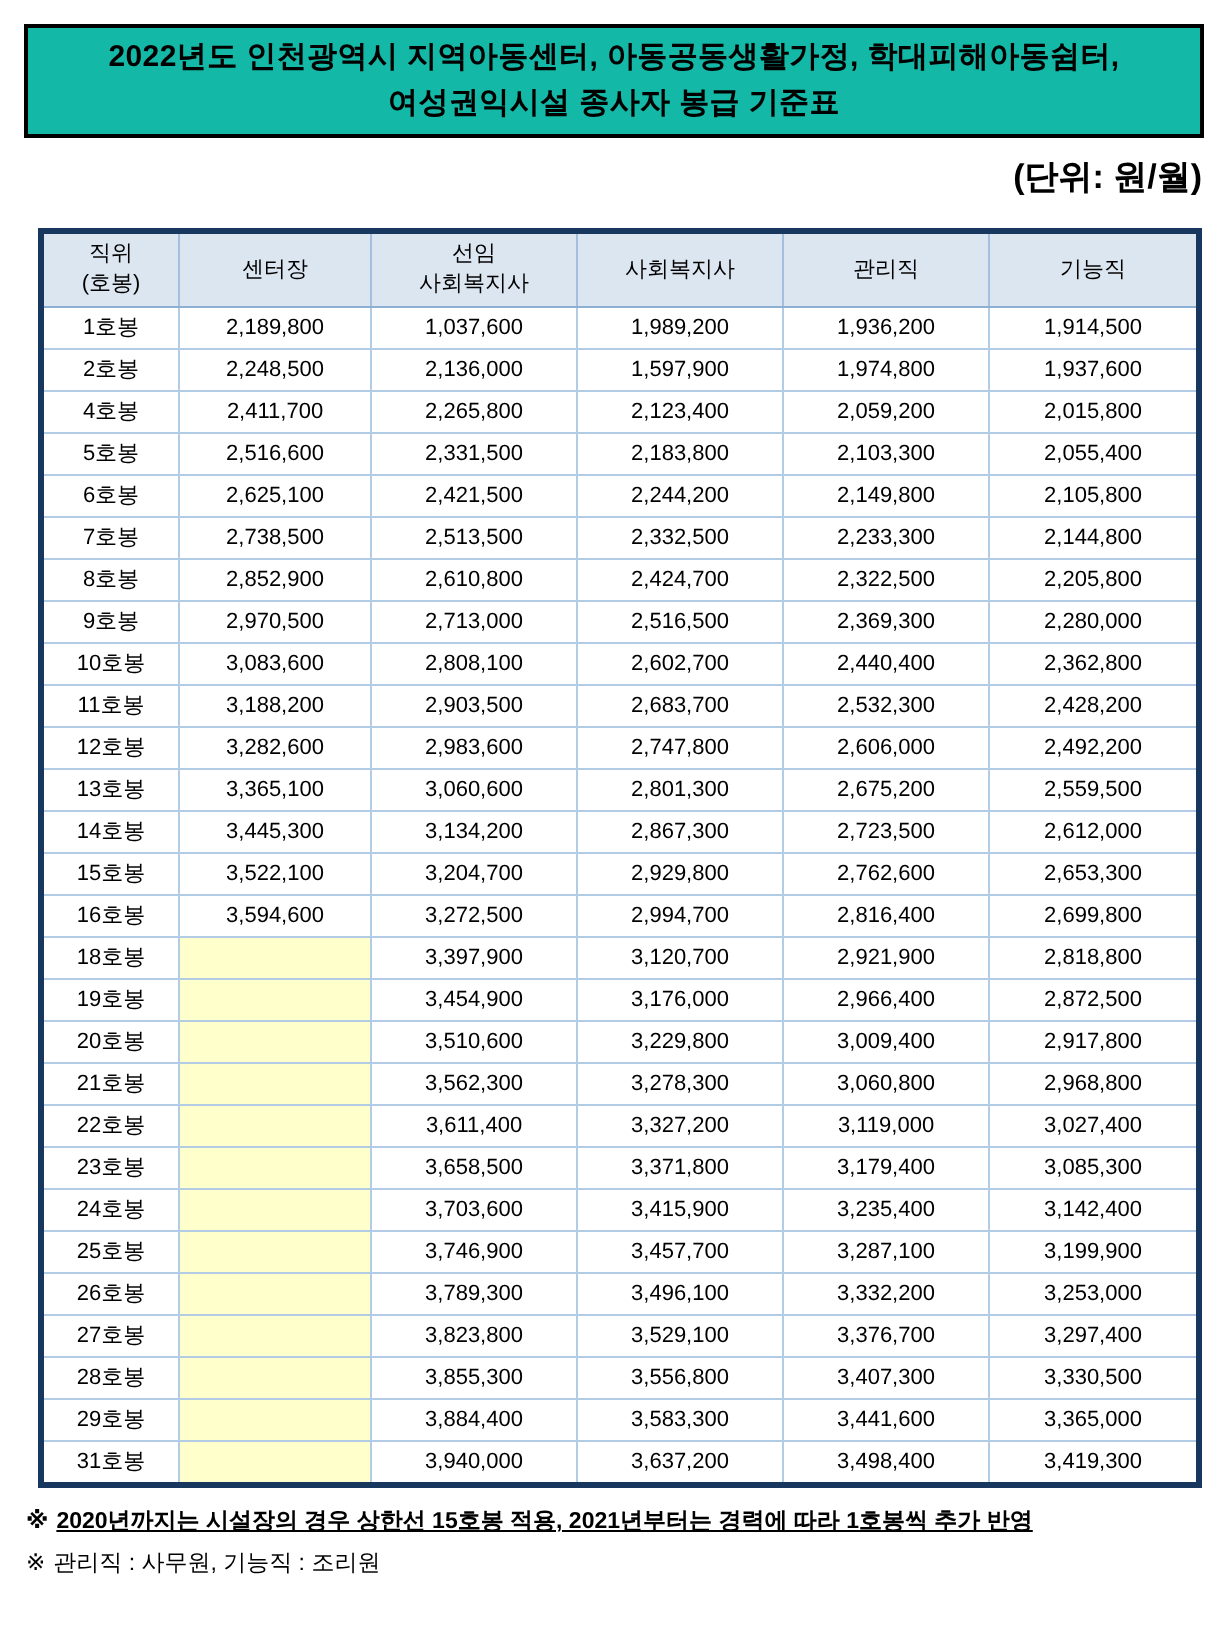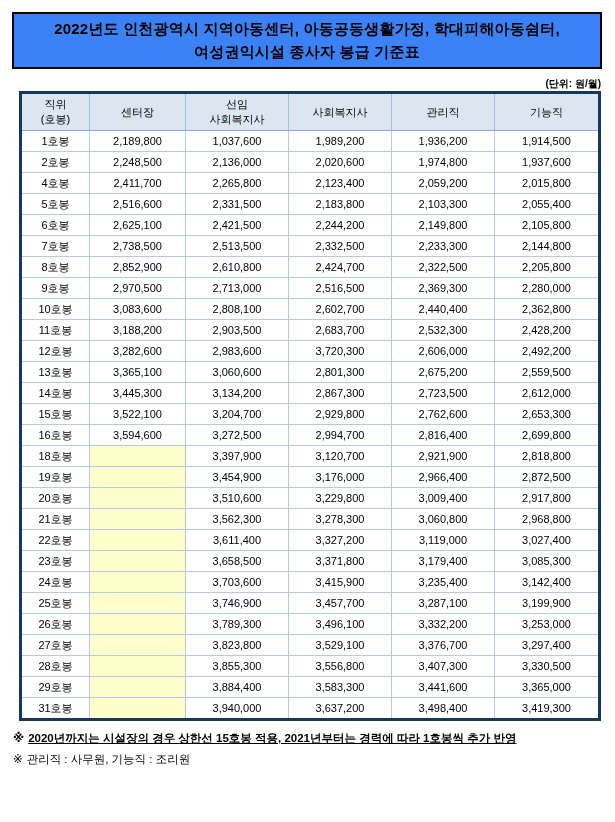--- a/index.html
+++ b/index.html
@@ -11,33 +11,33 @@
   }
   .page {
     width: 615px;
     height: 822px;
     padding: 12px 13px 0 12px;
     background: #ffffff;
     overflow: hidden;
   }
   .title-box {
     border: 2px solid #000000;
-    background: #3b82f6;
+    background: #14b8a6;
     text-align: center;
     font-weight: bold;
     font-size: 15px;
     line-height: 23px;
     padding: 3px 2px 4px 2px;
     letter-spacing: 0.2px;
   }
   .unit-label {
     text-align: right;
     font-weight: bold;
-    font-size: 10px;
-    margin: 8px 0 0 0;
+    font-size: 17px;
+    margin: 8px 0 14px 0;
     padding-right: 1px;
   }
   table.salary {
     border-collapse: collapse;
     table-layout: fixed;
     margin-left: 7px;
     width: 579px;
     border: 3px solid #17375e;
     padding-left: 48px;
   }
@@ -128,21 +128,21 @@
           <td>2,189,800</td>
           <td>1,037,600</td>
           <td>1,989,200</td>
           <td>1,936,200</td>
           <td>1,914,500</td>
         </tr>
         <tr>
           <td>2호봉</td>
           <td>2,248,500</td>
           <td>2,136,000</td>
-          <td>2,020,600</td>
+          <td>1,597,900</td>
           <td>1,974,800</td>
           <td>1,937,600</td>
         </tr>
         <tr>
           <td>4호봉</td>
           <td>2,411,700</td>
           <td>2,265,800</td>
           <td>2,123,400</td>
           <td>2,059,200</td>
           <td>2,015,800</td>
@@ -200,21 +200,21 @@
           <td>3,188,200</td>
           <td>2,903,500</td>
           <td>2,683,700</td>
           <td>2,532,300</td>
           <td>2,428,200</td>
         </tr>
         <tr>
           <td>12호봉</td>
           <td>3,282,600</td>
           <td>2,983,600</td>
-          <td>3,720,300</td>
+          <td>2,747,800</td>
           <td>2,606,000</td>
           <td>2,492,200</td>
         </tr>
         <tr>
           <td>13호봉</td>
           <td>3,365,100</td>
           <td>3,060,600</td>
           <td>2,801,300</td>
           <td>2,675,200</td>
           <td>2,559,500</td>

